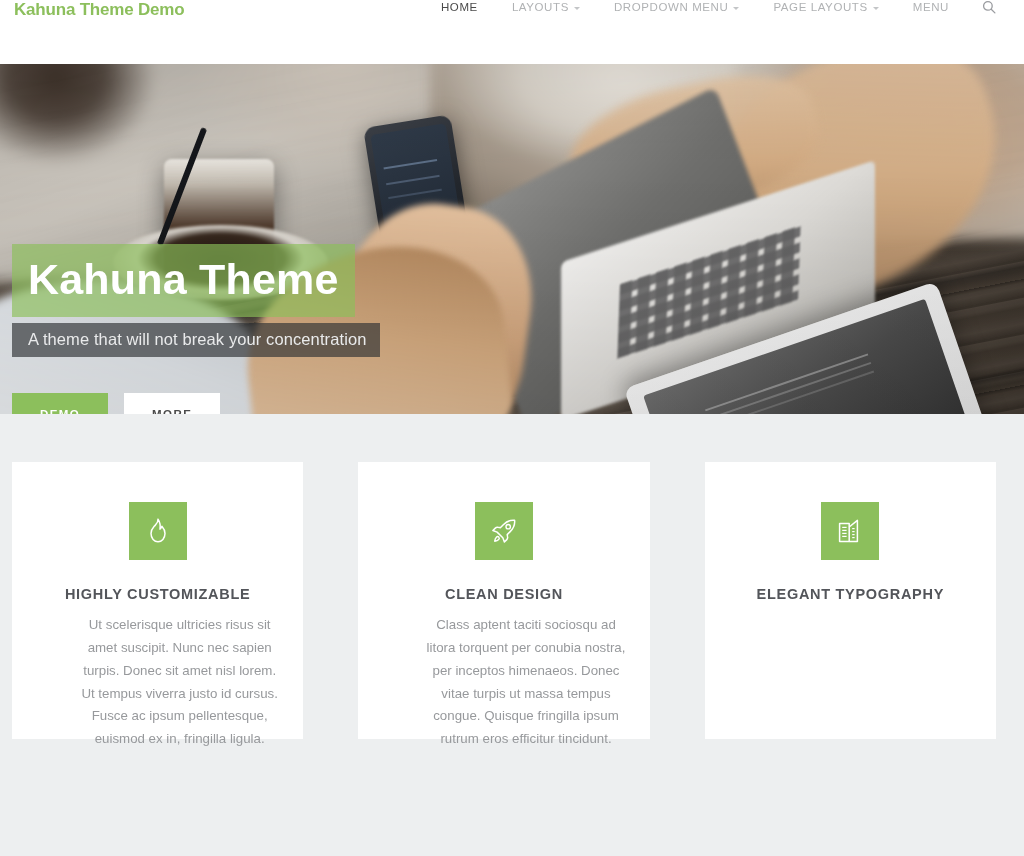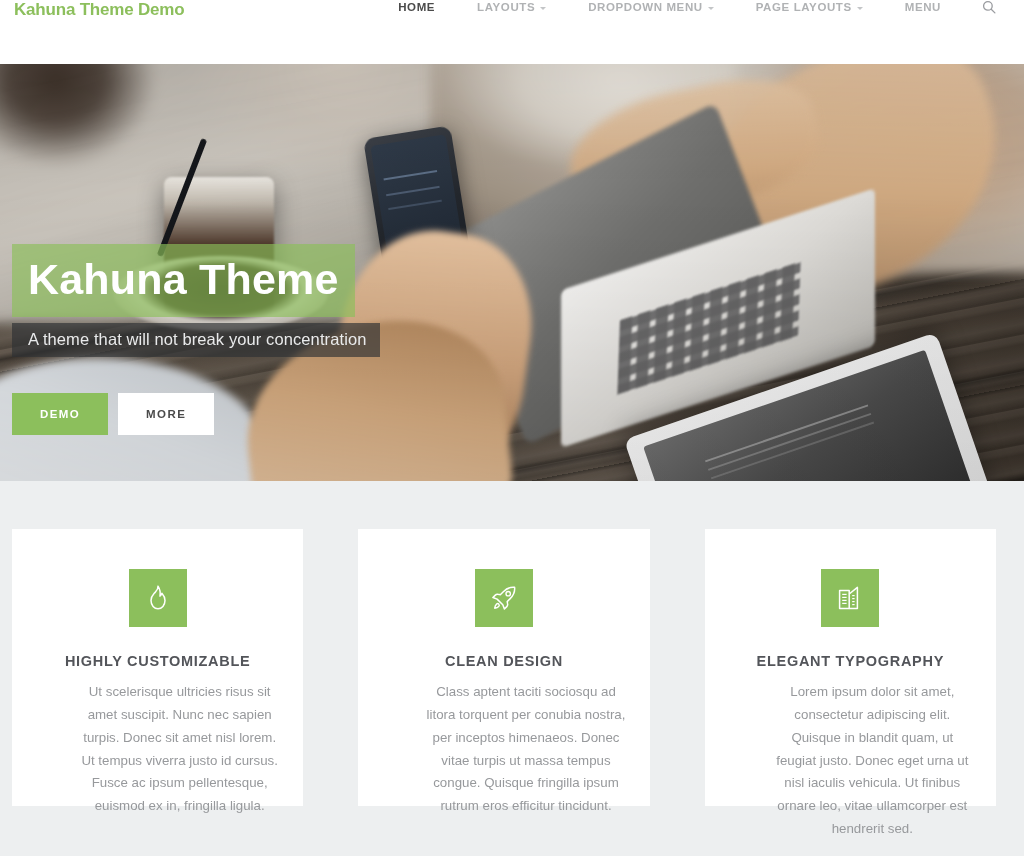--- a/index.html
+++ b/index.html
@@ -33,22 +33,21 @@
     font-weight: bold;
     color: #8cbf5c;
     letter-spacing: -0.2px;
     white-space: nowrap;
   }
 
   .main-nav {
     margin-left: auto;
     display: flex;
     align-items: center;
-    gap: 8px;
-    font-weight: bold;
+    gap: 0px;
   }
 
   .nav-item {
     font-size: 11.5px;
     letter-spacing: 0.6px;
     color: #b0b2b4;
     padding: 0 17px;
     white-space: nowrap;
     display: flex;
     align-items: center;
@@ -70,21 +69,21 @@
   .search-btn {
     padding: 0 12px 0 16px;
     display: flex;
     align-items: center;
     cursor: pointer;
   }
 
   
   .hero {
     position: relative;
-    height: 417px;
+    height: 350px;
     overflow: hidden;
     background: #7f1d1d;
     padding-left: 6px;
   }
 
   .hero-photo {
     position: absolute;
     inset: 0;
     background-color: #4a443c;
   }
@@ -321,21 +320,21 @@
     background: rgba(45,48,52,0.66);
     color: #e9eaeb;
     font-size: 16.5px;
     line-height: 1;
     padding: 8px 14px 9px 16px;
     letter-spacing: 0.1px;
   }
   .hero-buttons {
     margin-top: 36px;
     display: flex;
-    gap: 10px;
+    gap: 16px;
     align-items: flex-end;
   }
   .btn {
     font-size: 11.5px;
     font-weight: bold;
     letter-spacing: 1.4px;
     padding: 15px 28px;
     text-align: center;
     cursor: pointer;
     user-select: none;
@@ -487,16 +486,15 @@
         <line x1="5.2" y1="13.4" x2="9.6" y2="13.4" stroke="#ffffff" stroke-width="1.2"></line>
         <line x1="5.2" y1="16.4" x2="9.6" y2="16.4" stroke="#ffffff" stroke-width="1.2"></line>
         <line x1="5.2" y1="19.4" x2="9.6" y2="19.4" stroke="#ffffff" stroke-width="1.2"></line>
         <line x1="15.2" y1="11.6" x2="17.6" y2="11.6" stroke="#ffffff" stroke-width="1.2"></line>
         <line x1="15.2" y1="14.6" x2="17.6" y2="14.6" stroke="#ffffff" stroke-width="1.2"></line>
         <line x1="15.2" y1="17.6" x2="17.6" y2="17.6" stroke="#ffffff" stroke-width="1.2"></line>
         <line x1="15.2" y1="20.6" x2="17.6" y2="20.6" stroke="#ffffff" stroke-width="1.2"></line>
       </svg>
     </div>
     <div class="card-title">ELEGANT TYPOGRAPHY</div>
-    <div class="card-text">Lorem ipsum dolor sit amet, consectetur adipiscing elit. Quisque in blandit quam, ut feugiat justo. Donec eget urna ut nisl iaculis vehicula. Ut finibus ornare leo, vitae ullamcorper est hendrerit sed.</div>
   </div>
 
 </section>
 
 </body></html>

